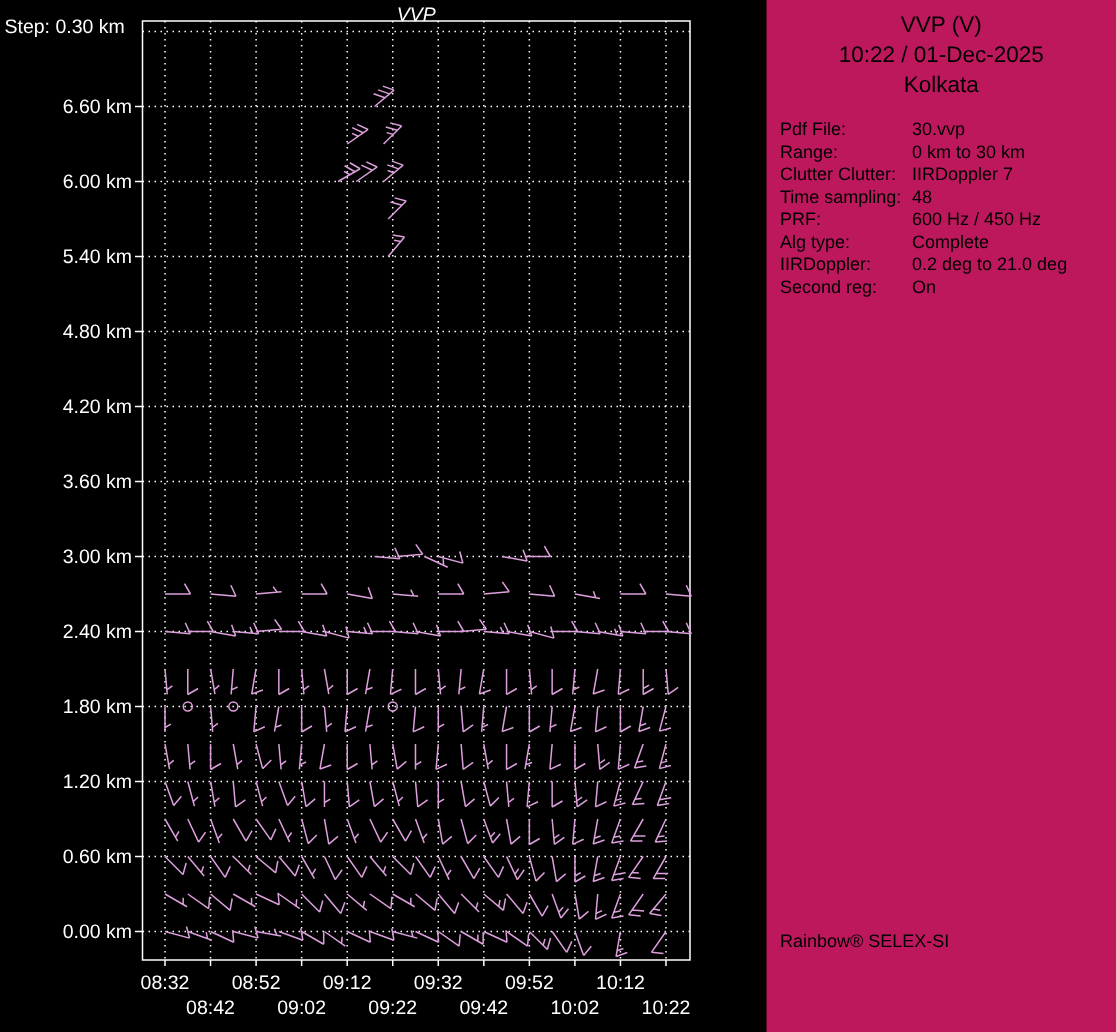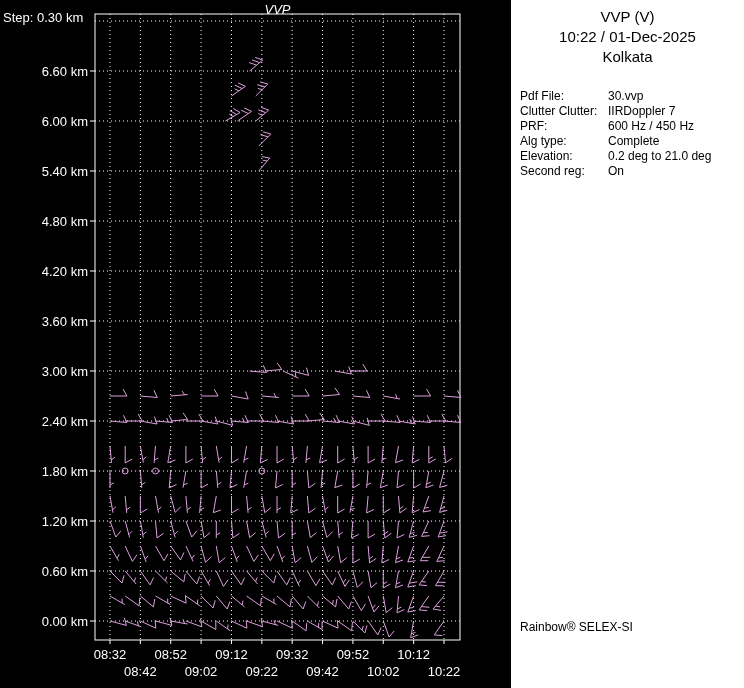--- a/index.html
+++ b/index.html
@@ -3,25 +3,25 @@
 <meta charset="utf-8">
 <style>
   html,body{margin:0;padding:0;}
   body{width:744px;height:688px;background:#000;position:relative;
        font-family:"Liberation Sans",sans-serif;}
   .stage{position:absolute;left:0;top:0;width:744px;height:688px;background:#000;overflow:hidden;}
   #plot{position:absolute;left:0;top:0;}
   .plot-title{position:absolute;left:95px;top:2px;width:365px;text-align:center;
               color:#fff;font-size:13px;font-style:italic;}
   .step-label{position:absolute;left:3px;top:10px;color:#fff;font-size:13px;white-space:nowrap;text-align:center;}
-  .panel{position:absolute;left:511px;top:0;width:233px;height:688px;background:#ffffff;color:#000;}
+  .panel{position:absolute;left:511px;top:0;width:233px;height:688px;background:#be185d;color:#000;}
   .panel-title{margin-top:8px;text-align:center;font-size:15px;}
   .panel-datetime{margin-top:3px;text-align:center;font-size:15px;white-space:nowrap;}
   .panel-site{margin-top:3px;text-align:center;font-size:15px;}
-  .panel-fields{margin-top:24px;padding-left:9px;font-size:12px;}
+  .panel-fields{margin-top:14px;padding-left:9px;font-size:12px;}
   .field-row{display:flex;line-height:15px;}
   .flabel{width:88px;flex:none;white-space:nowrap;}
   .fvalue{white-space:nowrap;}
   .panel-brand{position:absolute;left:9px;top:620px;font-size:12px;}
 </style>
 </head>
 <body>
 
 <div class="stage">
 
@@ -339,33 +339,41 @@
   <div class="panel">
     <div class="panel-title">VVP (V)</div>
     <div class="panel-datetime">10:22 / 01-Dec-2025</div>
     <div class="panel-site">Kolkata</div>
     <div class="panel-fields">
         <div class="field-row">
           <span class="flabel">Pdf File:</span>
           <span class="fvalue">30.vvp</span>
         </div>
         <div class="field-row">
+          <span class="flabel">Range:</span>
+          <span class="fvalue">0 km to 30 km</span>
+        </div>
+        <div class="field-row">
           <span class="flabel">Clutter Clutter:</span>
           <span class="fvalue">IIRDoppler 7</span>
         </div>
         <div class="field-row">
+          <span class="flabel">Time sampling:</span>
+          <span class="fvalue">48</span>
+        </div>
+        <div class="field-row">
           <span class="flabel">PRF:</span>
           <span class="fvalue">600 Hz / 450 Hz</span>
         </div>
         <div class="field-row">
           <span class="flabel">Alg type:</span>
           <span class="fvalue">Complete</span>
         </div>
         <div class="field-row">
-          <span class="flabel">Elevation:</span>
+          <span class="flabel">IIRDoppler:</span>
           <span class="fvalue">0.2 deg to 21.0 deg</span>
         </div>
         <div class="field-row">
           <span class="flabel">Second reg:</span>
           <span class="fvalue">On</span>
         </div>
       </div>
     <div class="panel-brand">Rainbow® SELEX-SI</div>
   </div>
 

